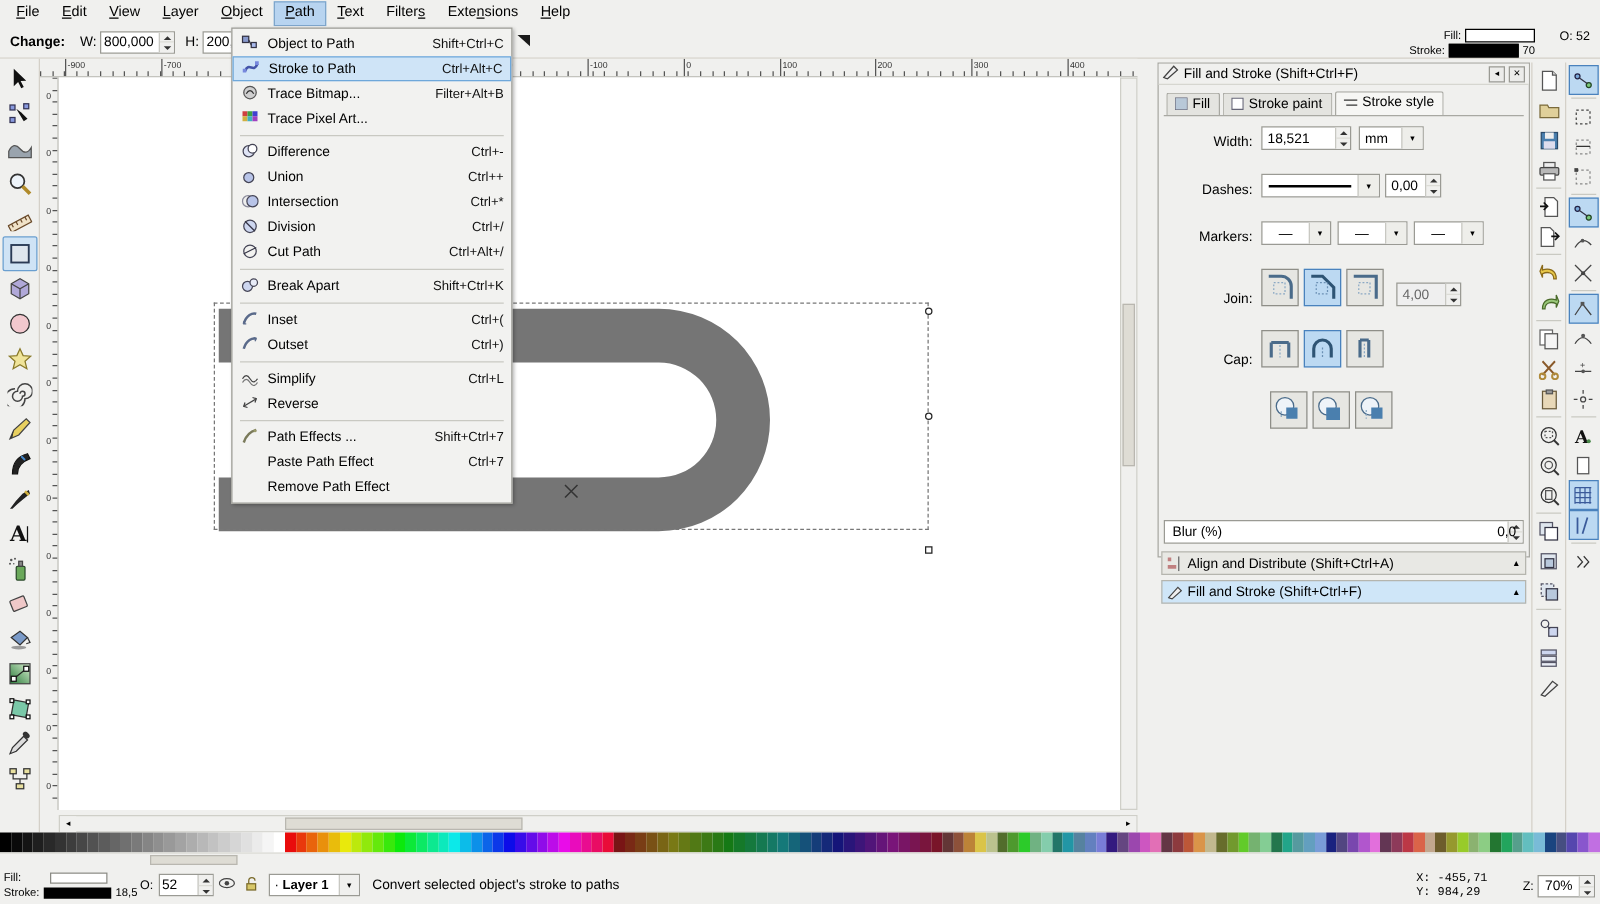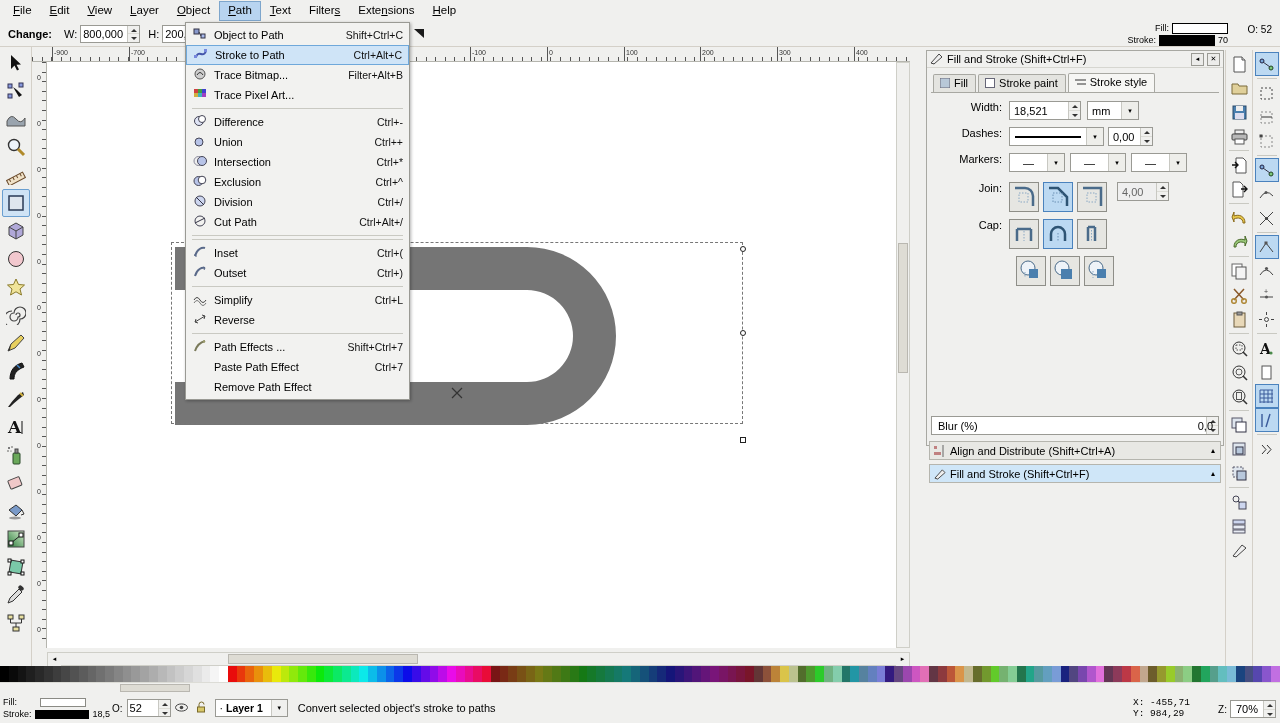--- a/index.html
+++ b/index.html
@@ -176,21 +176,21 @@
   .tbtn { width: 13px; height: 13px; border: 1px solid #9a9a94; background: #ececea;
           display:flex;align-items:center;justify-content:center;font-size:7px; margin-left:3px;}
   #tabs { display: flex; height: 20px; margin: 4px 0 0 6px; align-items: flex-end; }
   .tab {
     display: flex; align-items: center; gap: 4px; padding: 2px 7px 3px 6px;
     font-size: 11px; border: 1px solid #a8a8a2; border-bottom: none;
     background: #e4e4e0; border-radius: 2px 2px 0 0; margin-right: 2px;
   }
   .tab.sel { background: #f6f6f4; padding-bottom: 4px; }
   #tabbody { border-top: 1px solid #a8a8a2; margin: 0 4px; padding-top: 8px; height: 322px; background:#f0f0ee;}
-  .frow { display: flex; align-items: flex-start; margin-bottom: 7px; }
+  .frow { display: flex; align-items: flex-end; margin-bottom: 19px; }
   .frow .fl { width: 78px; text-align: right; padding-right: 7px; font-size: 11px; }
   .combo {
     display: inline-flex; align-items: stretch; border: 1px solid #9a9a94;
     background: #fff; height: 19px;
   }
   .combo .val { padding: 0 4px; display: flex; align-items: center; font-size: 11px; }
   .combo .arrow {
     width: 17px; border-left: 1px solid #c8c8c2; background: #eeeeea;
     display: flex; align-items: center; justify-content: center; font-size: 7px;
   }
@@ -1497,43 +1497,43 @@
       <div class="mi">
         <span class="ico"><svg width="14" height="14" viewBox="0 0 14 14">
             <circle cx="5.5" cy="7" r="4.5" fill="#eee" stroke="#889"></circle>
             <circle cx="9" cy="7" r="4.5" fill="#b8c4e8" stroke="#445"></circle>
           </svg></span>
         <span class="lab">Intersection</span>
         <span class="acc">Ctrl+*</span>
       </div>
       <div class="mi">
         <span class="ico"><svg width="14" height="14" viewBox="0 0 14 14">
-            <circle cx="5.5" cy="7" r="4.5" fill="#b8c4e8" stroke="#445"></circle>
-            <circle cx="9" cy="6" r="3.8" fill="#fff" stroke="#445"></circle>
-          </svg></span>
-        <span class="lab">Exclusion</span>
-        <span class="acc">Ctrl+^</span>
-      </div>
-      <div class="mi">
-        <span class="ico"><svg width="14" height="14" viewBox="0 0 14 14">
             <circle cx="7" cy="7" r="5" fill="#cdd6ef" stroke="#445"></circle>
             <line x1="3" y1="3" x2="11" y2="11" stroke="#334"></line>
           </svg></span>
         <span class="lab">Division</span>
         <span class="acc">Ctrl+/</span>
       </div>
       <div class="mi">
         <span class="ico"><svg width="14" height="14" viewBox="0 0 14 14">
             <circle cx="7" cy="7" r="5" fill="none" stroke="#445"></circle>
             <line x1="2" y1="9" x2="12" y2="4" stroke="#334"></line>
           </svg></span>
         <span class="lab">Cut Path</span>
         <span class="acc">Ctrl+Alt+/</span>
       </div>
       <div class="msep"></div>
+      <div class="mi">
+        <span class="ico"><svg width="14" height="14" viewBox="0 0 14 14">
+            <circle cx="5" cy="8" r="4" fill="#cdd6ef" stroke="#445"></circle>
+            <circle cx="10" cy="5" r="3" fill="#e8ecf8" stroke="#445"></circle>
+          </svg></span>
+        <span class="lab">Break Apart</span>
+        <span class="acc">Shift+Ctrl+K</span>
+      </div>
       <div class="msep"></div>
       <div class="mi">
         <span class="ico"><svg width="14" height="14" viewBox="0 0 14 14">
             <path d="M2 11 C4 4 9 2 12 3" fill="none" stroke="#5a6a8a" stroke-width="2"></path>
             <path d="M4 11 L2 11 L2 9" fill="none" stroke="#5a6a8a"></path>
           </svg></span>
         <span class="lab">Inset</span>
         <span class="acc">Ctrl+(</span>
       </div>
       <div class="mi">

